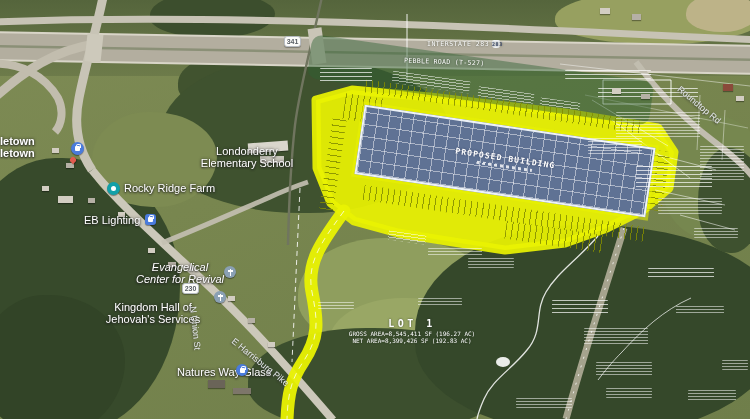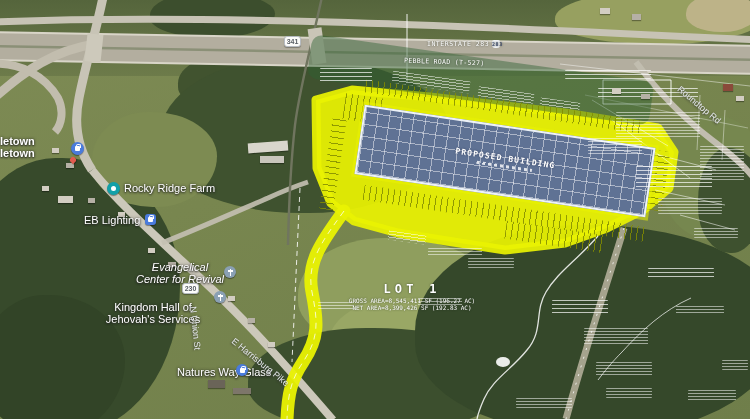--- a/index.html
+++ b/index.html
@@ -193,21 +193,21 @@
   <div class="house" style="left:612px;top:88px;width:9px;height:6px;"></div>
   <div class="house" style="left:641px;top:94px;width:9px;height:5px;background:#b5b0a5;"></div>
   <div class="house" style="left:723px;top:84px;width:10px;height:7px;background:#8a4a3a;"></div>
   <div class="house" style="left:736px;top:96px;width:8px;height:5px;"></div>
 
   <div class="plantext" style="left:427px;top:40px;font-size:6.5px;letter-spacing:.08em;">
     <span>INTERSTATE 283</span><span class="ishield">283</span>
   </div>
   <div class="plantext" style="left:404px;top:58px;font-size:6.5px;transform:rotate(2deg);letter-spacing:.05em;">PEBBLE ROAD (T-527)</div>
   <div class="plantext" style="left:322px;top:282px;width:180px;text-align:center;">
-    <div style="font-size:12px;font-weight:bold;letter-spacing:.35em;">LOT 1</div>
+    <div style="font-size:10px;font-weight:bold;letter-spacing:.35em;margin-top:36px;">LOT 1</div>
     <div style="font-size:6px;margin-top:1px;">GROSS AREA=8,545,411 SF (196.27 AC)</div>
     <div style="font-size:6px;">NET AREA=8,399,426 SF (192.83 AC)</div>
   </div>
 
   <div class="lbl" style="left:0;top:136px;font-weight:bold;">
     <span>letown</span><br>
     <span>letown</span>
   </div>
   <div class="poi poi-blue" style="left:71px;top:142px;width:13px;height:13px;">
       <span class="bagdot"></span>
@@ -218,20 +218,24 @@
   <div class="poi poi-teal" style="left:107px;top:182px;width:13px;height:13px;">
       <span style="width:5px;height:5px;background:#fff;border-radius:50%;"></span>
     </div>
   <div class="lbl" style="left:124px;top:183px;">Rocky Ridge Farm</div>
 
   <div class="lbl" style="left:84px;top:215px;">EB Lighting</div>
   <div class="poi poi-blue" style="left:145px;top:214px;width:11px;height:11px;border-radius:3px;">
       <span class="bagdot"></span>
     </div>
 
+  <div class="lbl center" style="left:247px;top:146px;">
+    <span>Londonderry</span><br>
+    <span>Elementary School</span>
+  </div>
 
   <div class="lbl center" style="left:180px;top:262px;font-style:italic;">
     <span>Evangelical</span><br>
     <span>Center for Revival</span>
   </div>
   <div class="poi poi-church" style="left:224px;top:266px;width:12px;height:12px;">
       <span class="crossglyph"></span>
     </div>
 
   <div class="lbl center" style="left:153px;top:290px;margin-top:12px;">

